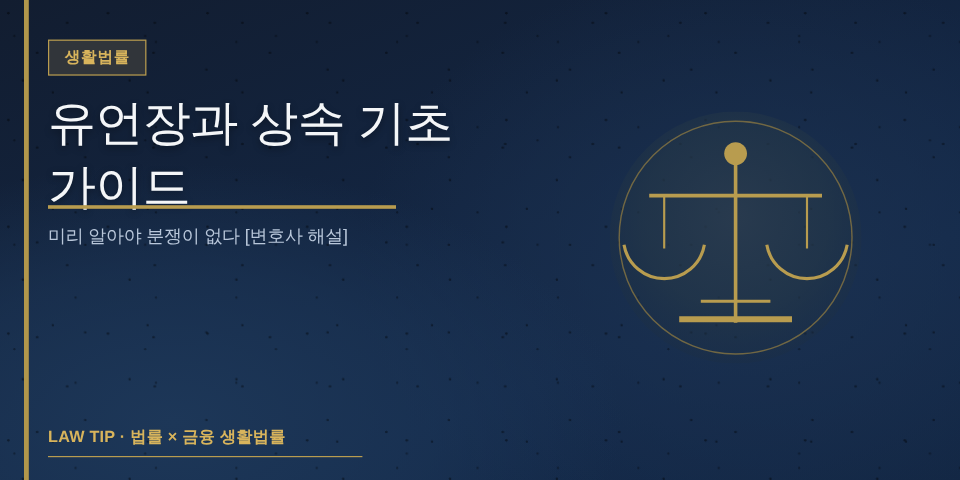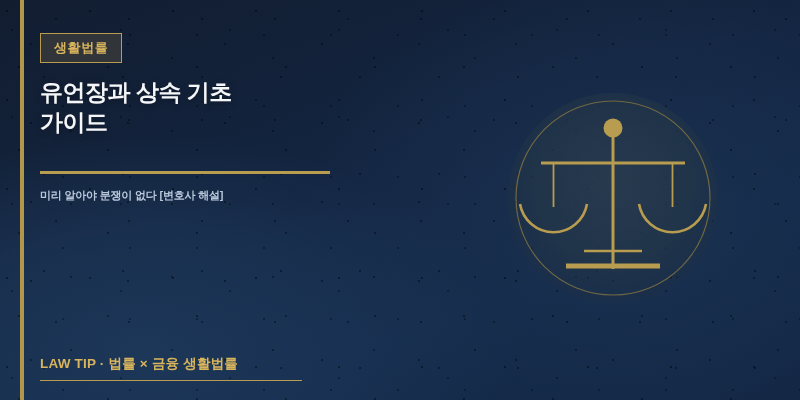--- a/index.html
+++ b/index.html
@@ -75,22 +75,22 @@
     letter-spacing: 0.6px;
   }
 
   .title {
     position: absolute;
     left: 0;
     top: 77px;
     width: 400px;
     margin: 0;
     color: #f4f6f8;
-    font-size: 23px;
-    font-weight: bold;
+    font-size: 40px;
+    font-weight: normal;
     line-height: 1.32;
     letter-spacing: -0.5px;
     white-space: pre-line;
     text-shadow: 0 2px 6px rgba(0,0,0,0.35);
   }
 
   .divider {
     position: absolute;
     left: 0;
     top: 171px;
@@ -98,22 +98,22 @@
     height: 2.5px;
     background: #b89c4f;
   }
 
   .subtitle {
     position: absolute;
     left: 0;
     top: 188px;
     margin: 0;
     color: #b9c7da;
-    font-size: 11px;
-    font-weight: bold;
+    font-size: 15px;
+    font-weight: normal;
     letter-spacing: -0.2px;
   }
 
   .footer {
     position: absolute;
     left: 0;
     top: 355px;
     width: 262px;
     padding-bottom: 7px;
     border-bottom: 1.5px solid #b89c4f;

